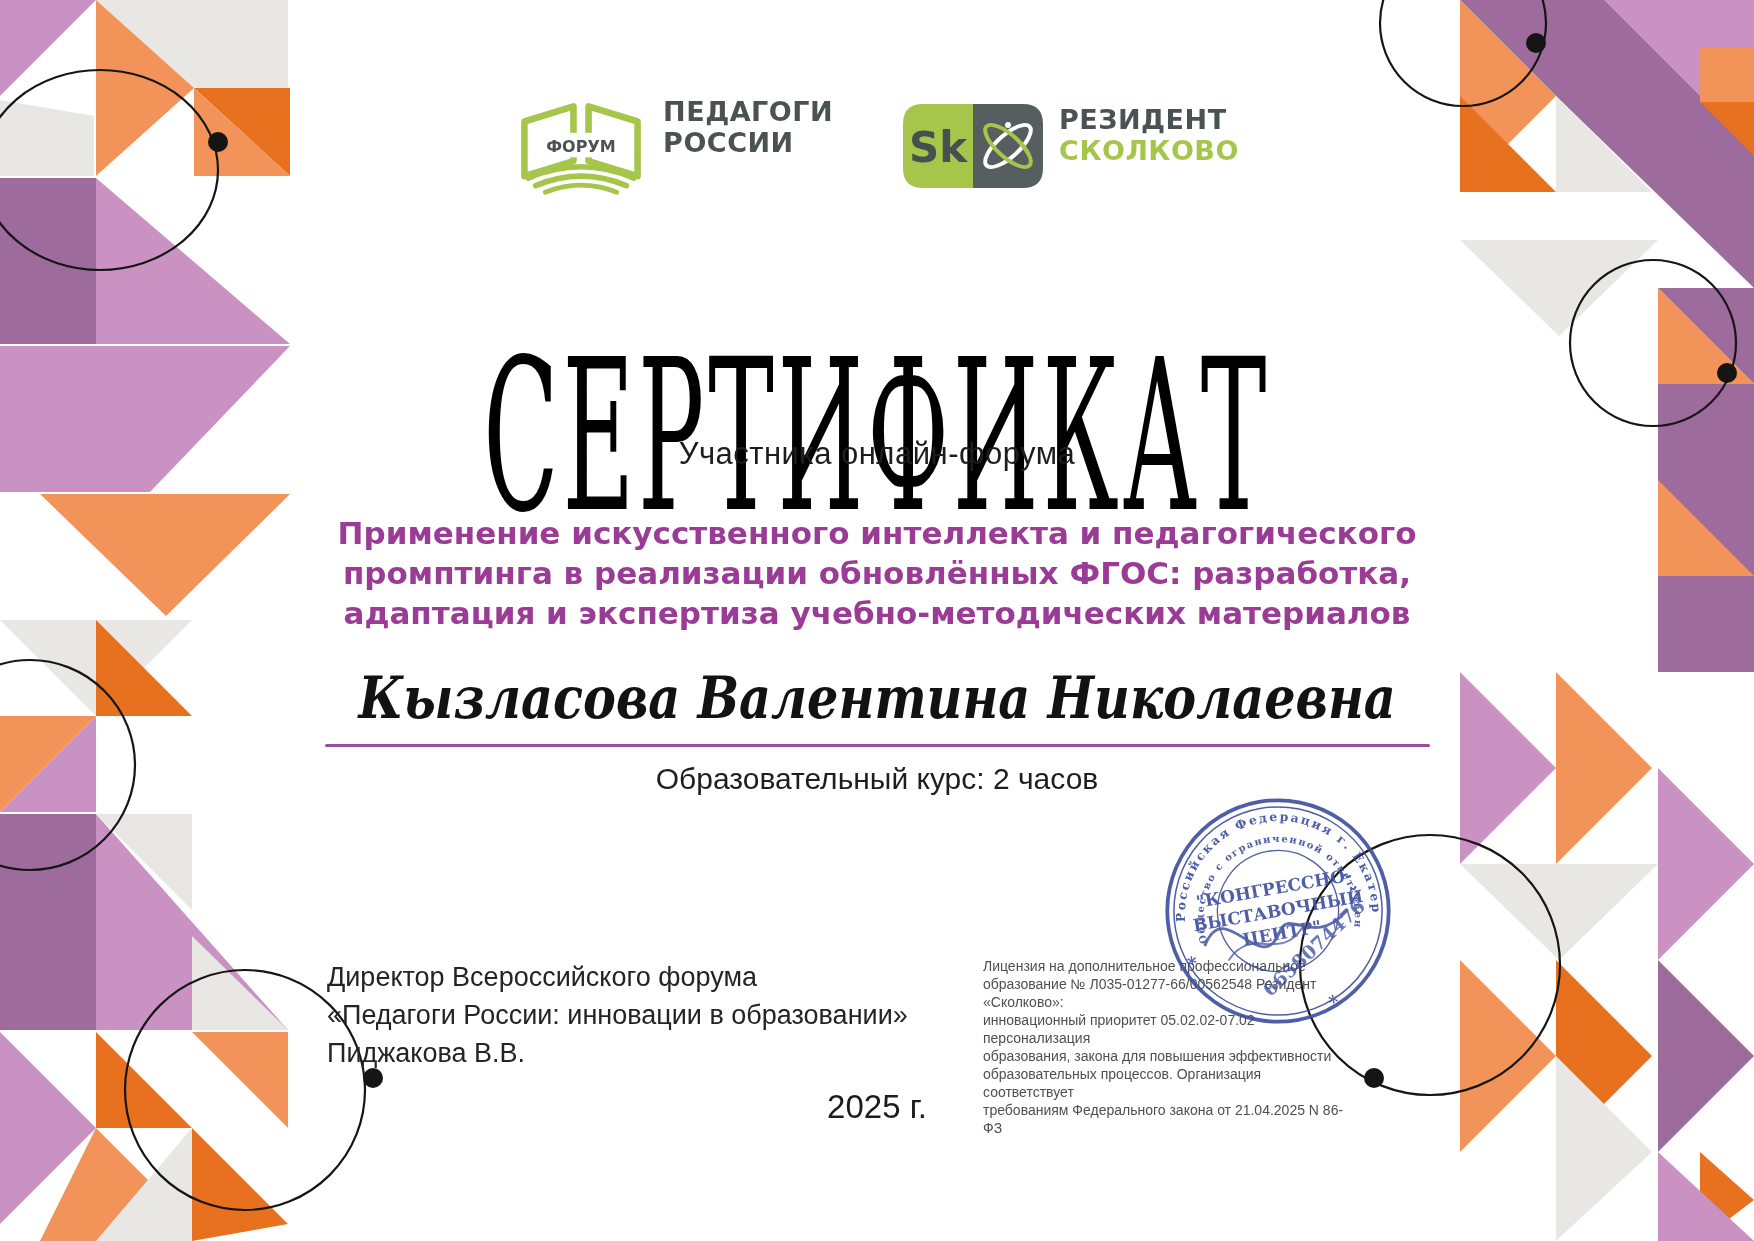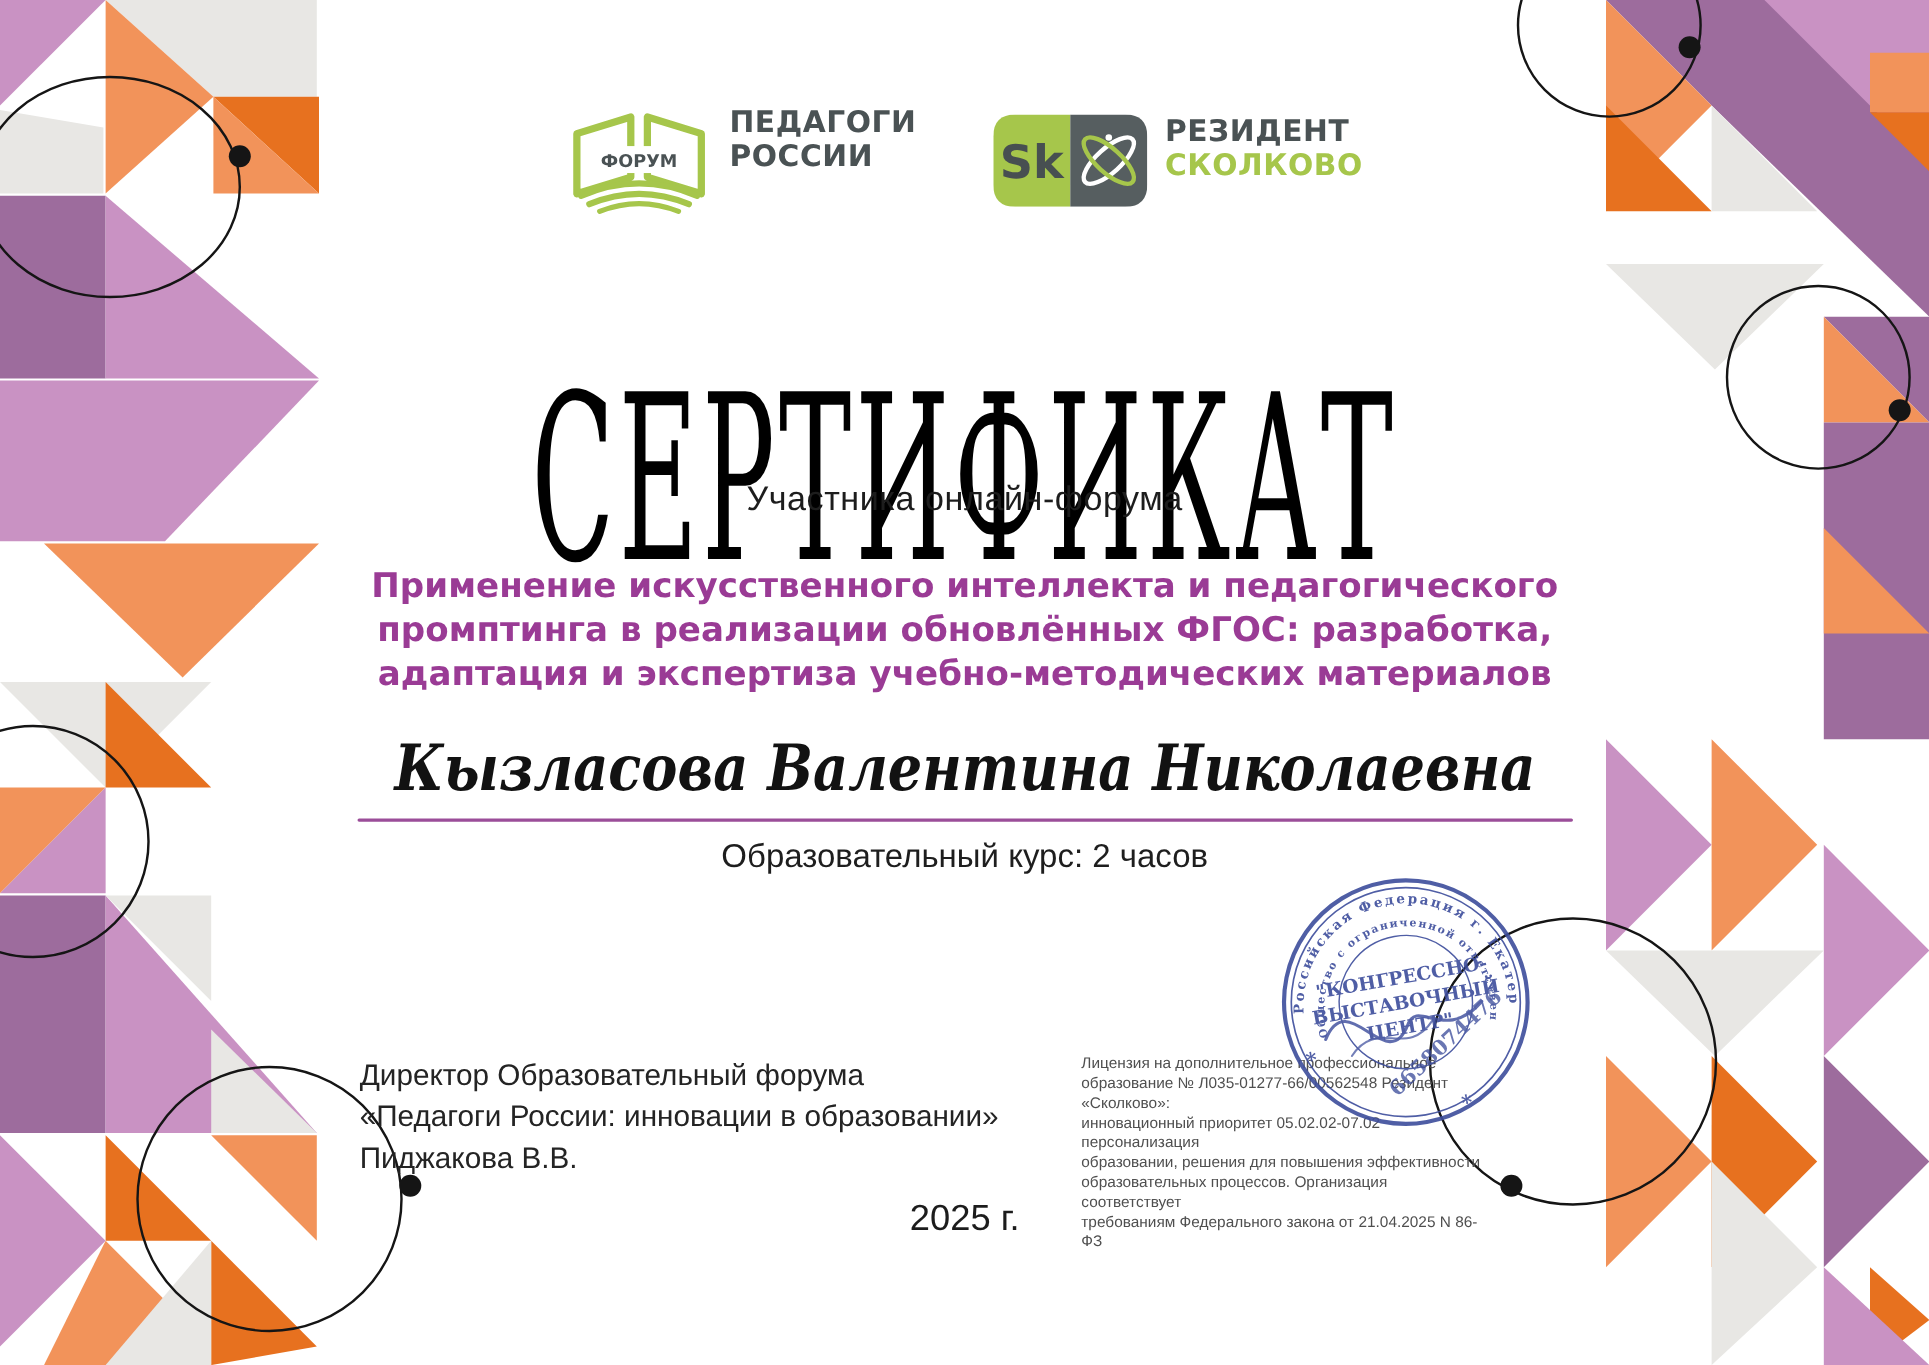--- a/index.html
+++ b/index.html
@@ -175,30 +175,30 @@
     <div>Применение искусственного интеллекта и педагогического</div>
     <div>промптинга в реализации обновлённых ФГОС: разработка,</div>
     <div>адаптация и экспертиза учебно-методических материалов</div>
   </div>
 
   <div class="recipient"><span>Кызласова Валентина Николаевна</span></div>
   <div class="rule"></div>
   <div class="course-info">Образовательный курс: 2 часов</div>
 
   <div class="signatory">
-    <div>Директор Образовательный форума</div>
+    <div>Директор Всероссийского форума</div>
     <div>«Педагоги России: инновации в образовании»</div>
     <div>Пиджакова В.В.</div>
   </div>
 
   <div class="license">
     <div>Лицензия на дополнительное профессиональное</div>
     <div>образование № Л035-01277-66/00562548  Резидент «Сколково»:</div>
     <div>инновационный приоритет 05.02.02-07.02 персонализация</div>
-    <div>образовании, решения для повышения эффективности</div>
+    <div>образования, закона для повышения эффективности</div>
     <div>образовательных процессов. Организация соответствует</div>
     <div>требованиям Федерального закона от 21.04.2025 N 86-ФЗ</div>
   </div>
 
   <svg class="stamp" viewBox="0 0 260 260">
     <defs>
       <path id="arcOuter" d="M 32 148 A 99 99 0 1 1 228 148" fill="none"></path>
       <path id="arcInner" d="M 55 165 A 80 80 0 1 1 205 165" fill="none"></path>
     </defs>
     <g transform="rotate(-10 130 130)" fill="#3D4D9C" font-family="DejaVu Serif, serif">

